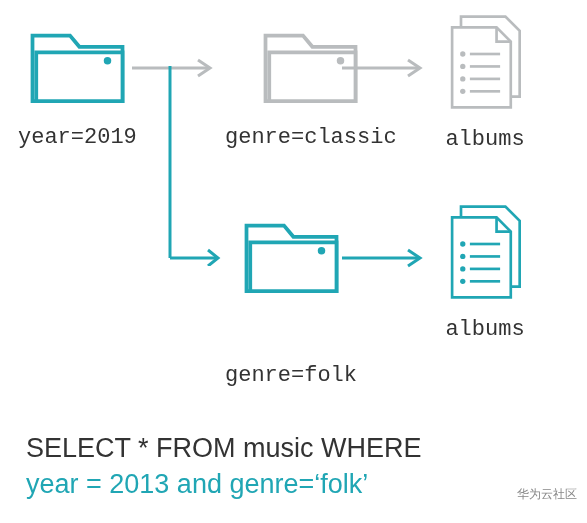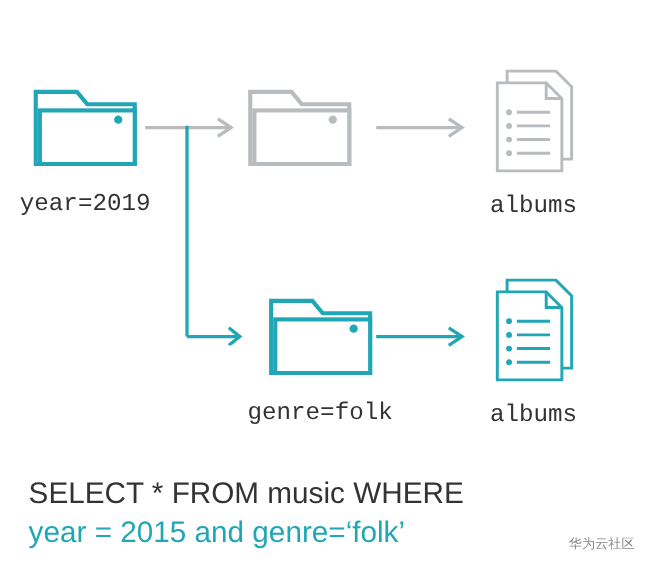--- a/index.html
+++ b/index.html
@@ -8,21 +8,20 @@
     height: 523px;
     background: #ffffff;
     font-family: "Courier New", Courier, monospace;
     position: relative;
     overflow: hidden;
   }
   .diagram {
     position: relative;
     width: 587px;
     height: 380px;
-    margin-top: 48px;
   }
   .node {
     position: absolute;
     display: flex;
     flex-direction: column;
     align-items: center;
   }
   .folder-icon { width: 95px; height: 75px; }
   .doc-icon { width: 80px; height: 100px; }
   .label {
@@ -69,20 +68,21 @@
     </svg>
     <div class="label">year=2019</div>
   </div>
 
   <div class="node" style="left:225px; top:28px;">
     <svg class="folder-icon" viewBox="0 0 100 80">
       <path d="M2 8 L42 8 L52 20 L98 20 L98 78 L2 78 Z" fill="none" stroke="#b9bcbe" stroke-width="4"></path>
       <rect x="6" y="26" width="92" height="52" fill="#ffffff" stroke="#b9bcbe" stroke-width="4"></rect>
       <circle cx="82" cy="35" r="4" fill="#b9bcbe"></circle>
     </svg>
+    <div class="label">genre=classic</div>
   </div>
 
   <div class="node" style="left:445px; top:12px;">
     <svg class="doc-icon" viewBox="0 0 90 110">
 
       <path d="M18 4 L68 4 L84 20 L84 94 L18 94 Z" fill="#ffffff" stroke="#b9bcbe" stroke-width="3"></path>
 
       <path d="M8 16 L58 16 L74 32 L74 106 L8 106 Z" fill="#ffffff" stroke="#b9bcbe" stroke-width="3"></path>
 
       <path d="M58 16 L58 32 L74 32" fill="none" stroke="#b9bcbe" stroke-width="3"></path>
@@ -92,21 +92,21 @@
       <circle cx="20" cy="60" r="3" fill="#b9bcbe"></circle>
         <line x1="28" y1="60" x2="62" y2="60" stroke="#b9bcbe" stroke-width="3"></line>
       <circle cx="20" cy="74" r="3" fill="#b9bcbe"></circle>
         <line x1="28" y1="74" x2="62" y2="74" stroke="#b9bcbe" stroke-width="3"></line>
       <circle cx="20" cy="88" r="3" fill="#b9bcbe"></circle>
         <line x1="28" y1="88" x2="62" y2="88" stroke="#b9bcbe" stroke-width="3"></line>
     </svg>
     <div class="label" style="margin-top:15px;">albums</div>
   </div>
 
-  <div class="node" style="left:225px; top:218px;">
+  <div class="node" style="left:225px; top:218px;gap:48px;">
     <svg class="folder-icon" viewBox="0 0 100 80">
       <path d="M2 8 L42 8 L52 20 L98 20 L98 78 L2 78 Z" fill="none" stroke="#20a6b4" stroke-width="4"></path>
       <rect x="6" y="26" width="92" height="52" fill="#ffffff" stroke="#20a6b4" stroke-width="4"></rect>
       <circle cx="82" cy="35" r="4" fill="#20a6b4"></circle>
     </svg>
     <div class="label">genre=folk</div>
   </div>
 
   <div class="node" style="left:445px; top:202px;">
     <svg class="doc-icon" viewBox="0 0 90 110">
@@ -146,16 +146,16 @@
 
     <line x1="10" y1="192" x2="56" y2="192" stroke="#20a6b4" stroke-width="3"></line>
 
     <polyline points="48,184 58,192 48,200" fill="none" stroke="#20a6b4" stroke-width="3"></polyline>
   </svg>
 
 </div>
 
 <div class="query">
   <div class="line1">SELECT * FROM music WHERE</div>
-  <div class="line2">year = 2015 and genre=‘folk’</div>
+  <div class="line2">year = 2013 and genre=‘folk’</div>
 </div>
 
 <div class="watermark">华为云社区</div>
 
 </body></html>

